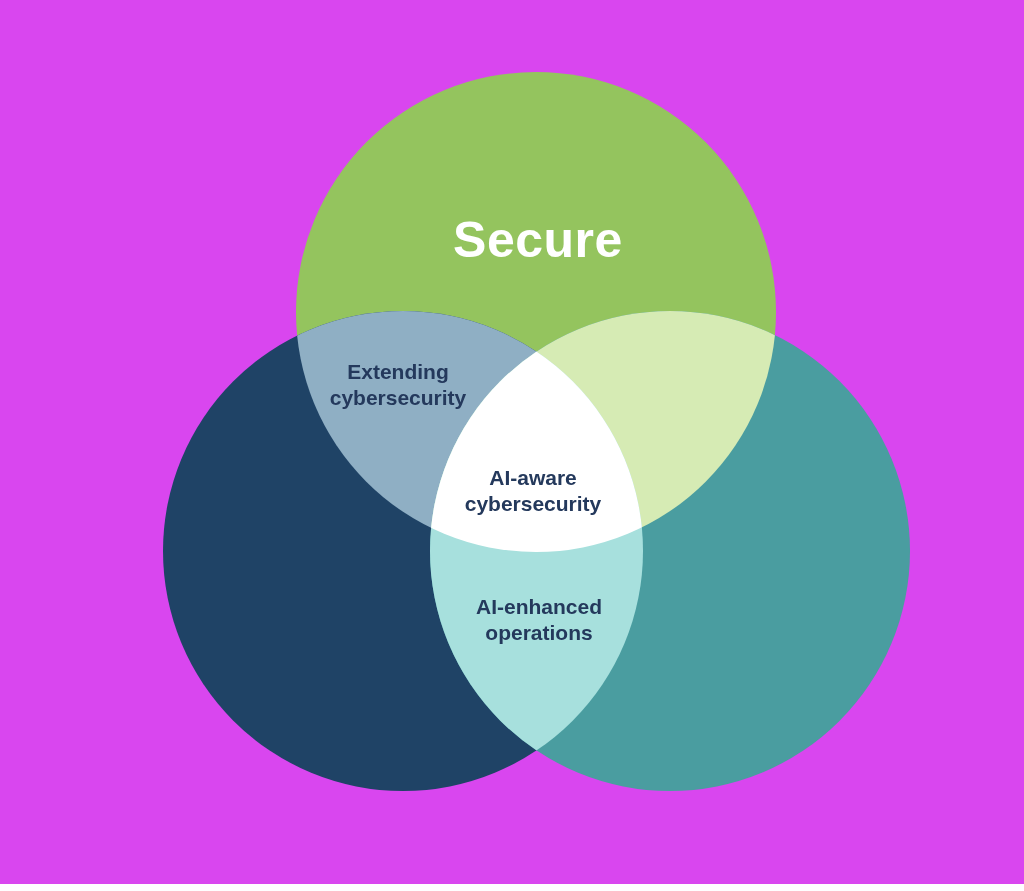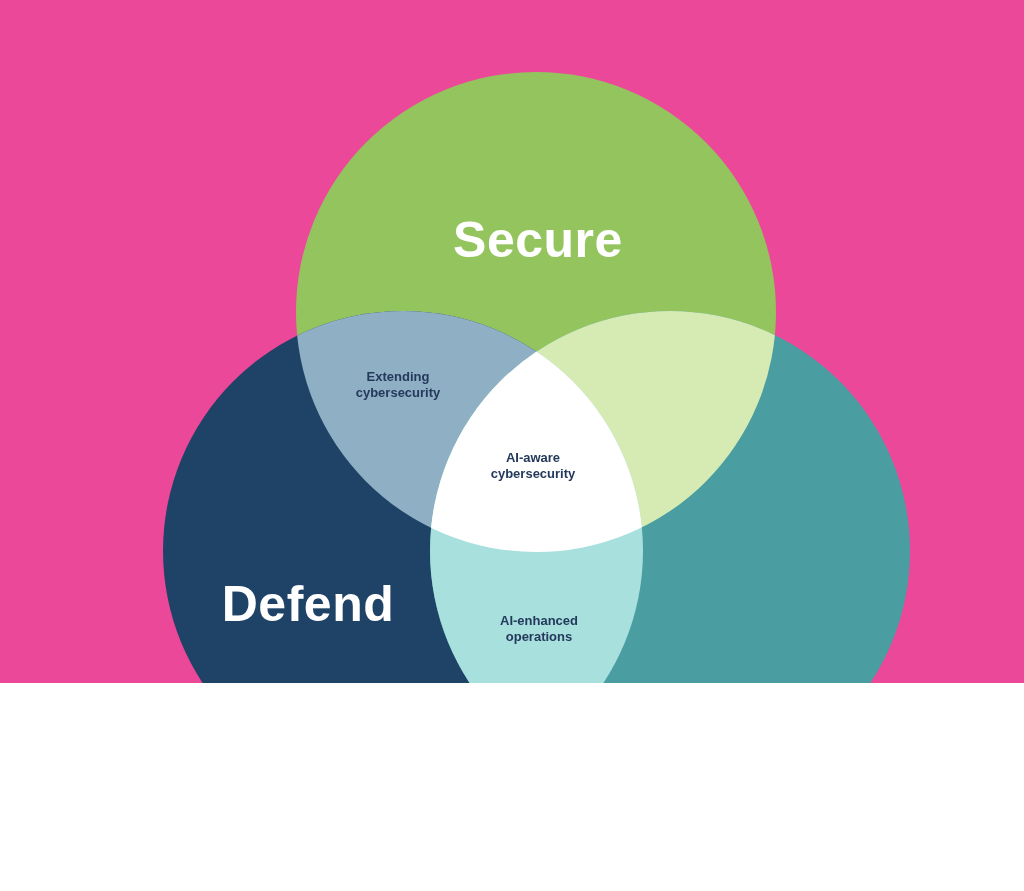--- a/index.html
+++ b/index.html
@@ -4,22 +4,22 @@
 <style>
   html, body {
     margin: 0;
     padding: 0;
     background: #ffffff;
     font-family: "Liberation Sans", "DejaVu Sans", sans-serif;
   }
   .stage {
     position: relative;
     width: 1024px;
-    height: 683px;
-    background: #ec4899;
+    height: 884px;
+    background: #d946ef;
     overflow: hidden;
   }
   .venn-svg {
     position: absolute;
     left: 0;
     top: 0;
     width: 1024px;
     height: 891px;
     display: block;
   }
@@ -31,21 +31,21 @@
     font-weight: 700;
     user-select: none;
     pointer-events: none;
   }
   .label.set-label {
     font-size: 50px;
     line-height: 1.05;
     letter-spacing: 0.5px;
   }
   .label.overlap-label {
-    font-size: 13px;
+    font-size: 21px;
     line-height: 1.26;
   }
   
   .pos-secure        { left: 538px; top: 240px; }
   .pos-defend        { left: 308px; top: 604px; }
   .pos-thwart        { left: 760px; top: 604px; }
   .pos-secure-defend { left: 398px; top: 385px; }
   .pos-secure-thwart { left: 665px; top: 385px; }
   .pos-center        { left: 533px; top: 466px; }
   .pos-defend-thwart { left: 539px; top: 620px; }
@@ -81,26 +81,25 @@
 
     <g clip-path="url(#clip-secure)">
       <g clip-path="url(#clip-defend)">
         <circle cx="670" cy="551" r="240" fill="#FFFFFF"></circle>
       </g>
     </g>
   </svg>
 
   <div class="label set-label pos-secure" style="color: rgb(255, 255, 255);">Secure</div>
 
-  <div class="label set-label pos-defend" style="color: rgb(255, 255, 255);">Defend</div>
 
 
   <div class="label overlap-label pos-secure-defend" style="color: rgb(36, 57, 92);">Extending
 cybersecurity</div>
 
 
-  <div class="label overlap-label pos-defend-thwart" style="color: rgb(36, 57, 92); margin-top: 9px;">AI-enhanced
+  <div class="label overlap-label pos-defend-thwart" style="color: rgb(36, 57, 92);">AI-enhanced
 operations</div>
 
-  <div class="label overlap-label pos-center" style="color: rgb(36, 57, 92);">AI-aware
+  <div class="label overlap-label pos-center" style="color: rgb(36, 57, 92); margin-top: 25px;">AI-aware
 cybersecurity</div>
 
 </div>
 
 </body></html>

